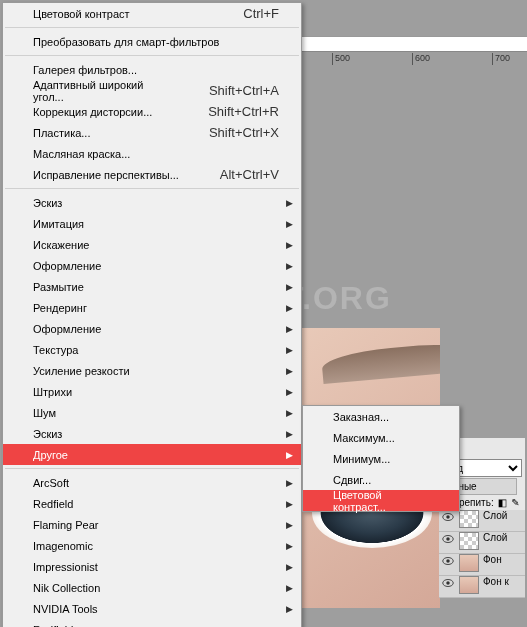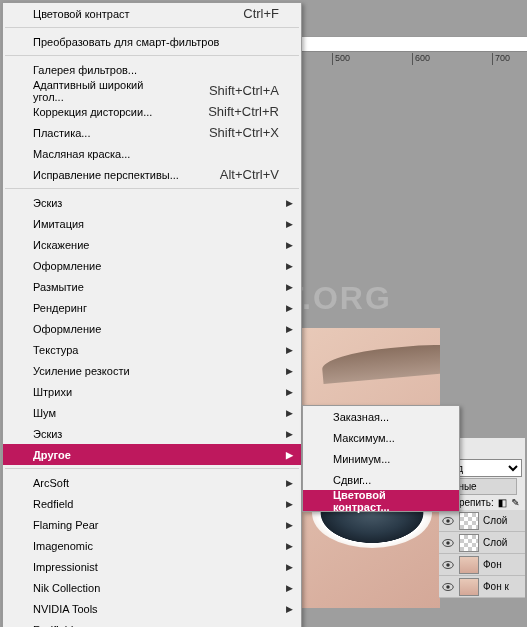--- a/index.html
+++ b/index.html
@@ -7,34 +7,34 @@
   
   .canvas-area { position: absolute; left: 302px; top: 0; right: 0; bottom: 0; background: #9e9e9e; }
   .ruler-h { position: absolute; left: 302px; top: 36px; right: 0; height: 16px; background: #fff; border-top: 1px solid #999; border-bottom: 1px solid #888; font-size: 9px; color: #333; }
   .ruler-h span { position: absolute; top: 16px; padding-left: 2px; border-left: 1px solid #555; height: 12px; }
   .photo { position: absolute; left: 302px; top: 328px; width: 138px; height: 280px; background: linear-gradient(145deg, #e8c9b8, #d4a898); overflow: hidden; }
   .eye { position: absolute; top: 150px; left: 10px; width: 120px; height: 70px; background: radial-gradient(ellipse at center, #4a5c6a 0%, #2a3a48 40%, #1a2530 60%, #fff 61%, #e8d8cc 90%); border-radius: 50%; }
   .brow { position: absolute; top: 20px; left: 20px; width: 140px; height: 30px; background: linear-gradient(180deg, #8a7060, #b0988a); border-radius: 50% 30% 0 0; transform: rotate(-5deg); }
   
   .main-menu { position: absolute; left: 2px; top: 2px; width: 300px; background: #f0f0f0; border: 1px solid #999; box-shadow: 2px 2px 4px rgba(0,0,0,0.3); }
   .menu-item { display: flex; align-items: center; height: 21px; padding: 0 22px 0 30px; cursor: default; position: relative; }
-  .menu-item.highlighted { background: #be185d; color: #fff; font-weight: bold; }
+  .menu-item.highlighted { background: #ef4444; color: #fff; }
   .menu-item .label { flex: 1; }
   .menu-item .shortcut { color: #333; font-size: 13px; margin-left: 36px; }
   .menu-item .arrow { position: absolute; right: 8px; font-size: 9px; color: #333; }
   .menu-item.highlighted .arrow { color: #fff; }
   .separator { height: 1px; background: #d0d0d0; margin: 3px 2px; }
   
   .submenu { position: absolute; left: 302px; top: 405px; width: 158px; background: #f0f0f0; border: 1px solid #999; box-shadow: 2px 2px 4px rgba(0,0,0,0.3); z-index: 10; }
   
   .panel-right { position: absolute; right: 2px; top: 438px; width: 86px; background: #e8e8e8; }
   .panel-select { width: 82px; height: 18px; font-size: 10px; border: 1px solid #888; background: #fff; margin: 1px; }
   .panel-tab { display: inline-block; padding: 2px 6px; background: #d8d8d8; border: 1px solid #aaa; font-size: 10px; }
   .panel-label { font-size: 10px; padding: 2px 4px; display: flex; align-items: center; }
-  .layer-row { display: flex; align-items: center; height: 22px; background: #d8d8d8; border-bottom: 1px solid #bbb; padding: 0 2px; gap: 4px; font-size: 10px; }
+  .layer-row { display: flex; height: 22px; background: #d8d8d8; border-bottom: 1px solid #bbb; padding: 0 2px; gap: 4px; font-size: 10px; }
   .eye-icon { width: 14px; height: 14px; display: inline-block; }
   .eye-icon svg { width: 14px; height: 14px; }
   .thumb { width: 20px; height: 18px; border: 1px solid #888; background: #ddd; }
   .thumb.ch { background: repeating-conic-gradient(#ccc 0 25%, #fff 0 50%) 0 0/8px 8px; }
   .thumb.skin { background: linear-gradient(#e8c9b8, #d4a898); }
   
   .watermark { position: absolute; left: 80px; top: 280px; font-size: 32px; font-weight: bold; color: rgba(220,220,220,0.35); letter-spacing: 2px; pointer-events: none; z-index: 0; }
 </style>
 </head>
 <body>

